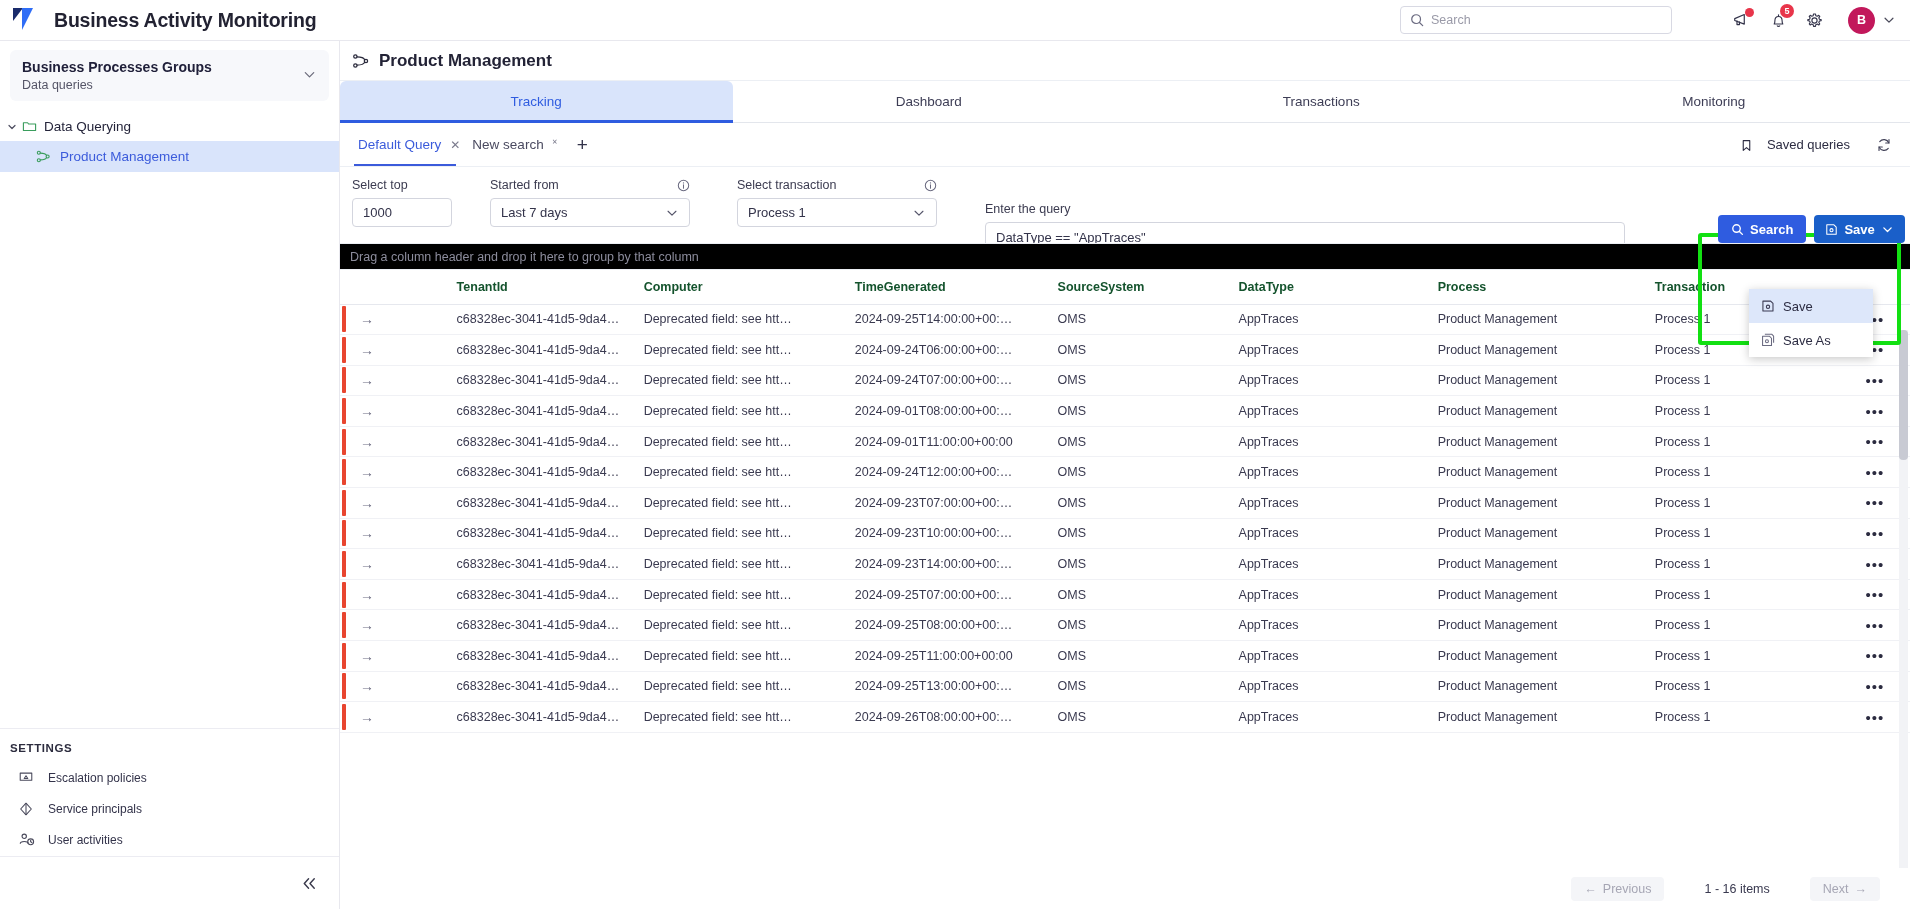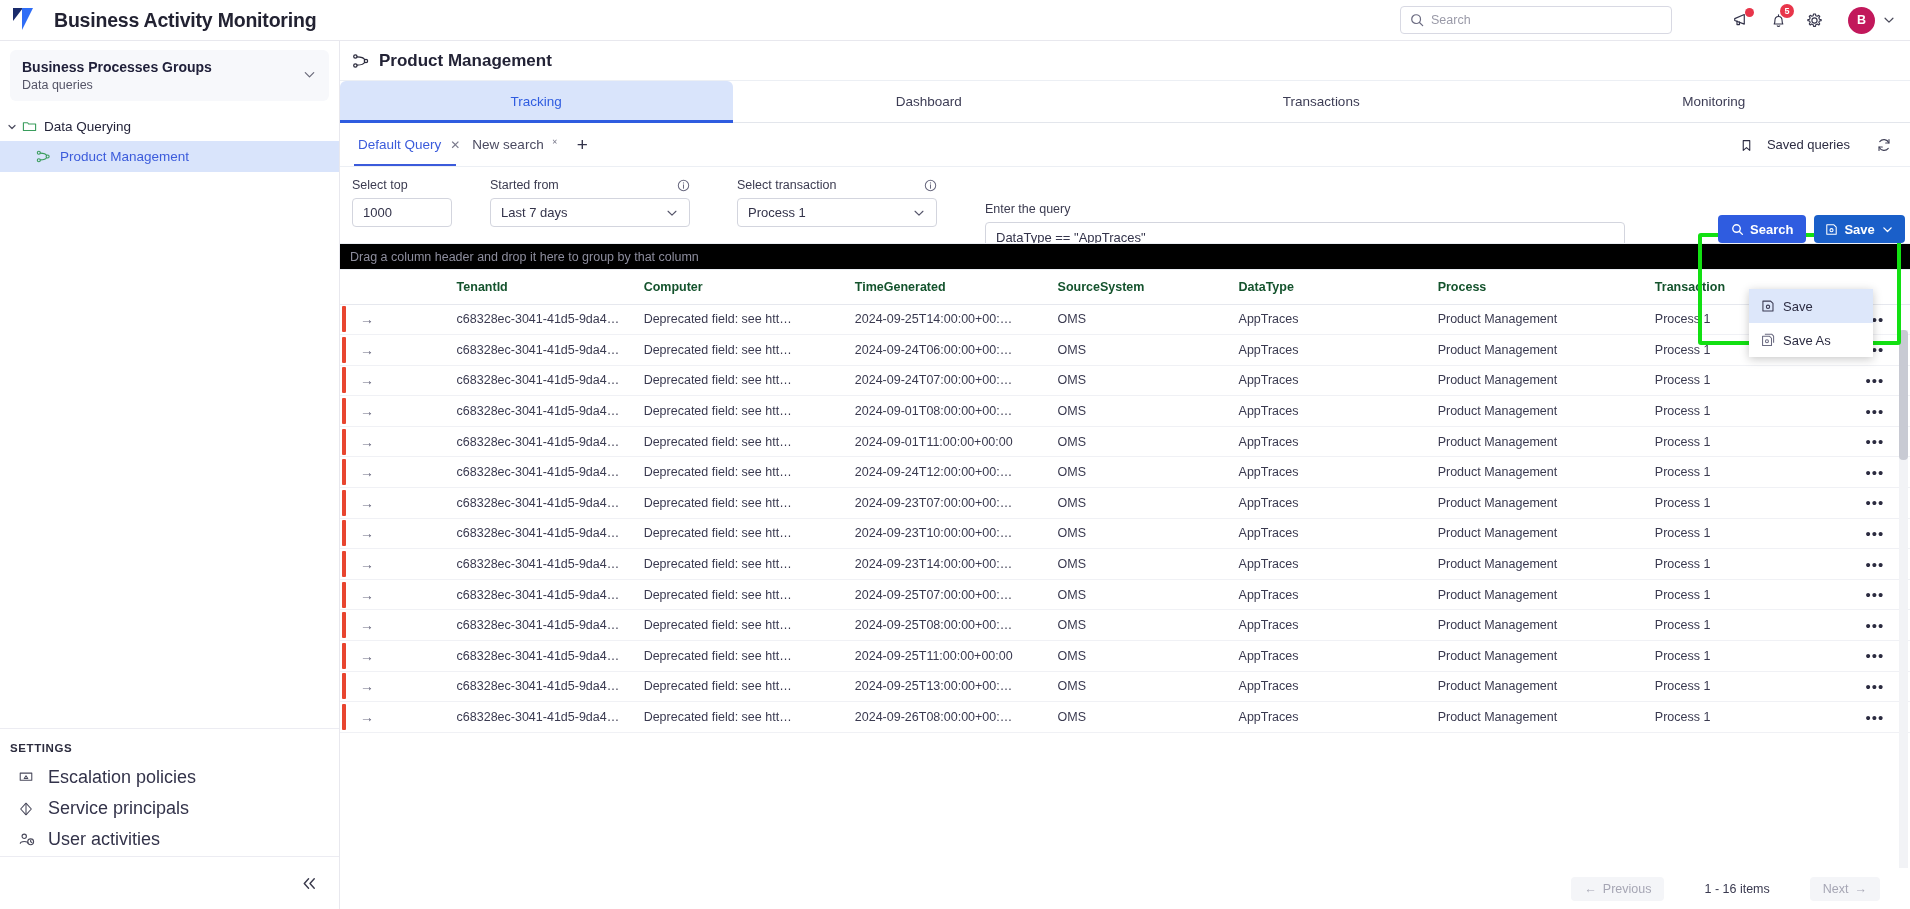--- a/index.html
+++ b/index.html
@@ -96,21 +96,21 @@
   .sb-settings {
     position: absolute; left: 0; bottom: 54px; width: 339px;
     border-top: 1px solid #ececf2; padding-top: 0;
   }
   .sb-settings-hd {
     font-size: 11.5px; font-weight: 700; letter-spacing: 0.6px;
     color: #2c2c3e; padding: 13px 0 8px 10px;
   }
   .sb-item {
     display: flex; align-items: center; height: 31px; padding-left: 18px;
-    font-size: 18px; color: #33334a; cursor: pointer;
+    font-size: 12px; color: #33334a; cursor: pointer;
   }
   .sb-item .ico { width: 30px; display: flex; align-items: center; color: #4a4a5c; }
   .sb-collapse {
     position: absolute; left: 0; bottom: 0; width: 339px; height: 53px;
     border-top: 1px solid #ececf2; display: flex; align-items: center;
     justify-content: flex-end; padding-right: 20px; cursor: pointer; color: #3a3a4c;
   }
 
   
   .main { position: absolute; top: 41px; left: 340px; width: 1570px; height: 868px; background: #fff; }

